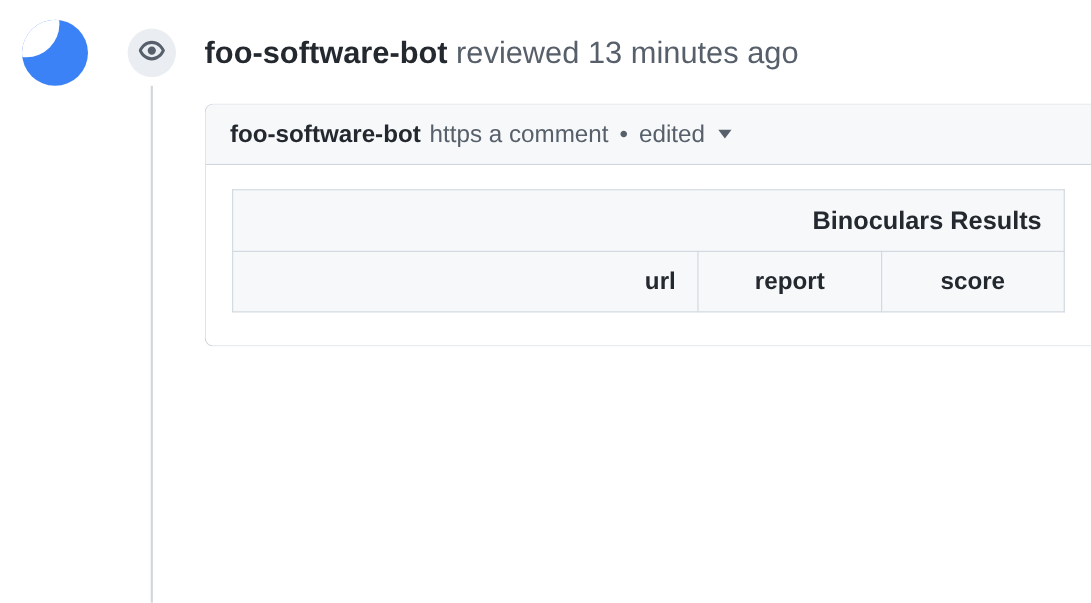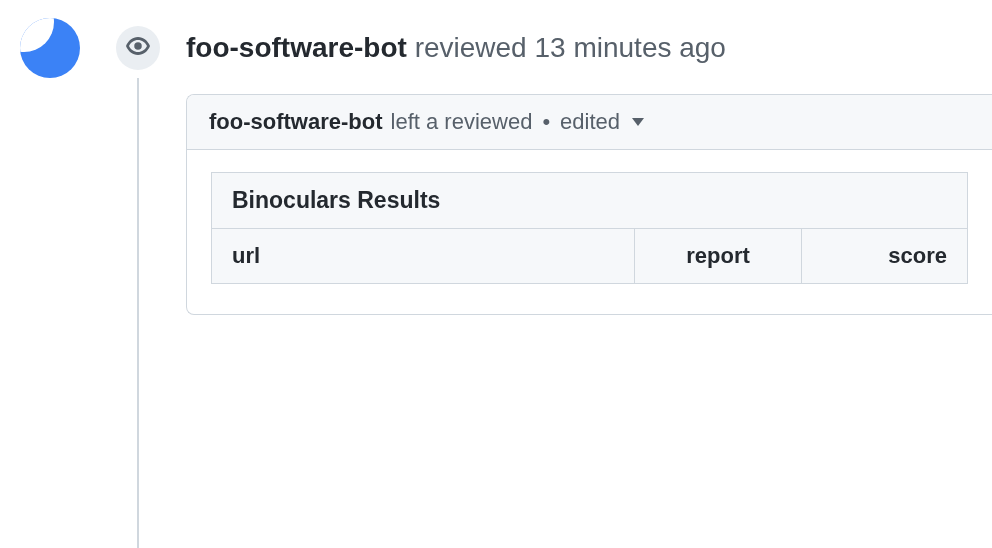--- a/index.html
+++ b/index.html
@@ -126,28 +126,28 @@
     }
     .results-table th, .results-table td {
       border: 1px solid #d0d7de;
       padding: 14px 20px;
       font-size: 22px;
       text-align: left;
     }
     .results-table thead th {
       background: #f6f8fa;
       font-weight: 600;
-      text-align: left;
+      text-align: right;
     }
     .results-table .title-row th {
       font-size: 23px;
     }
     .results-table .col-url { width: 56%; }
     .results-table .col-report { width: 22%; text-align: center; }
-    .results-table .col-score { width: 22%; text-align: right; }
+    .results-table .col-score { width: 22%; text-align: center; }
     .results-table td.cell-report { text-align: center; }
     .results-table td.cell-score { text-align: center; }
     .report-link {
       color: #0969da;
       text-decoration: none;
       cursor: pointer;
     }
     .score-badge {
       display: inline-block;
       background: #eaeef2;
@@ -182,21 +182,21 @@
   <div class="content-col">
     <div class="header-line">
       <span class="author">foo-software-bot</span>
       <span>reviewed</span>
       <span>13 minutes ago</span>
     </div>
 
     <div class="comment-box">
       <div class="comment-header">
         <span class="author">foo-software-bot</span>
-        <span>left a reviewed</span>
+        <span>https a comment</span>
         <span class="dot-sep">•</span>
         <span>edited</span>
         <span class="caret-down"></span>
       </div>
       <div class="comment-body">
         <table class="results-table">
           <thead>
             <tr class="title-row">
               <th colspan="3">Binoculars Results</th>
             </tr>

